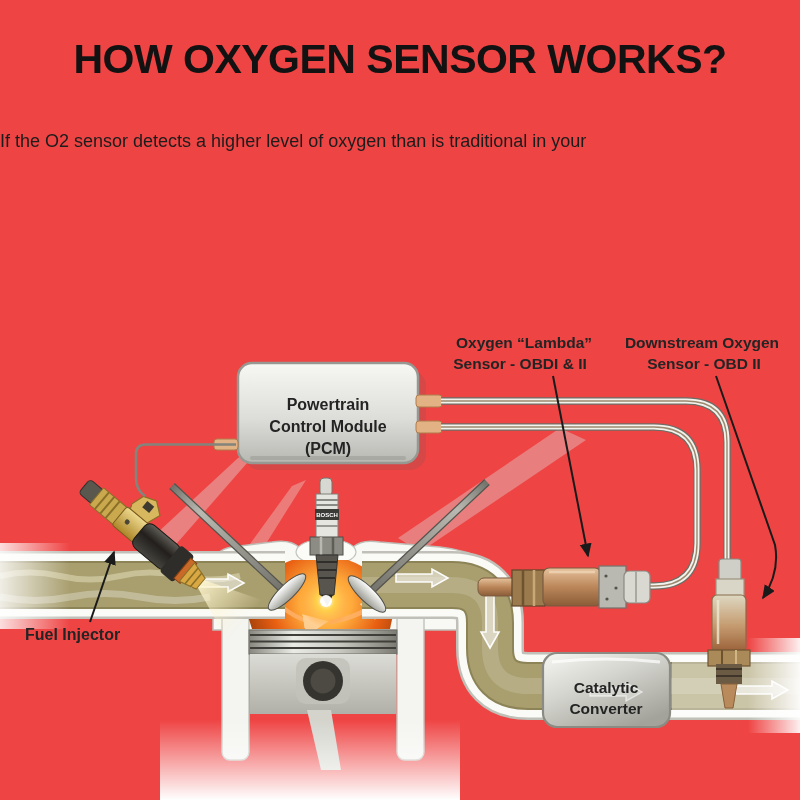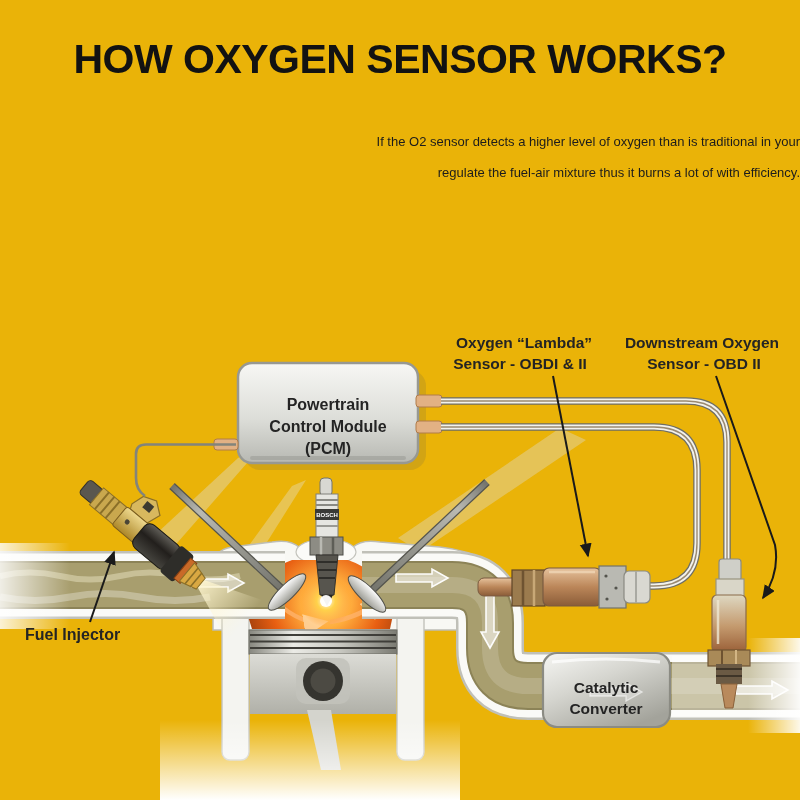--- a/index.html
+++ b/index.html
@@ -1,36 +1,35 @@
 <!DOCTYPE html>
 <html><head>
 <meta charset="utf-8">
 <style>
   html,body{margin:0;padding:0;background:#ffffff;}
-  .page{position:relative;width:800px;height:800px;background:#eab308;overflow:hidden;
+  .page{position:relative;width:800px;height:800px;background:#ef4444;overflow:hidden;
         font-family:"Liberation Sans", sans-serif;}
   .title{position:absolute;top:36px;left:0;width:800px;text-align:center;
          font-size:41px;font-weight:bold;letter-spacing:-0.5px;color:#121212;}
-  .intro{position:absolute;top:126px;left:0;width:800px;text-align:right;
-         font-size:13px;line-height:31px;color:#1c1c1c;}
+  .intro{position:absolute;top:126px;left:0;width:800px;text-align:left;
+         font-size:18px;line-height:31px;color:#1c1c1c;}
   svg{position:absolute;top:300px;left:0;}
   svg text{font-family:"Liberation Sans", sans-serif;}
   .lbl{font-weight:bold;fill:#242424;font-size:15.5px;}
   .lbl-big{font-weight:bold;fill:#242424;font-size:16px;}
 </style>
 </head>
 <body>
 
 <div class="page">
 
   <div class="title">HOW OXYGEN SENSOR WORKS?</div>
 
   <div class="intro">
     <div>If the O2 sensor detects a higher level of oxygen than is traditional in your</div>
-    <div>regulate the fuel-air mixture thus it burns a lot of with efficiency.</div>
   </div>
 
   <svg width="800" height="500" viewBox="0 0 800 500">
     <defs>
       <linearGradient id="gradPCM" x1="0" y1="0" x2="0" y2="1">
         <stop offset="0" stop-color="#f7f7f4"></stop>
           <stop offset="0.55" stop-color="#ddded9"></stop>
         <stop offset="1" stop-color="#b7b8b2"></stop>
       </linearGradient>
       <linearGradient id="gradCat" x1="0" y1="0" x2="0.7" y2="1">

